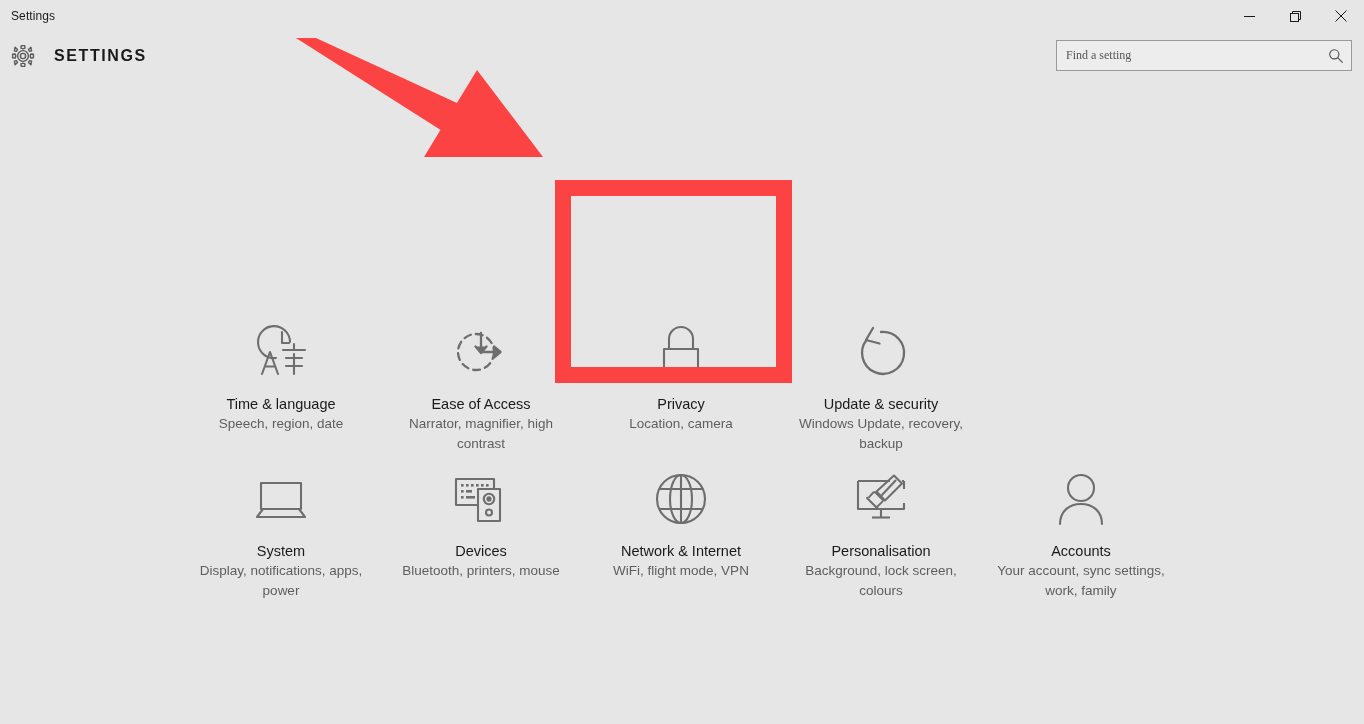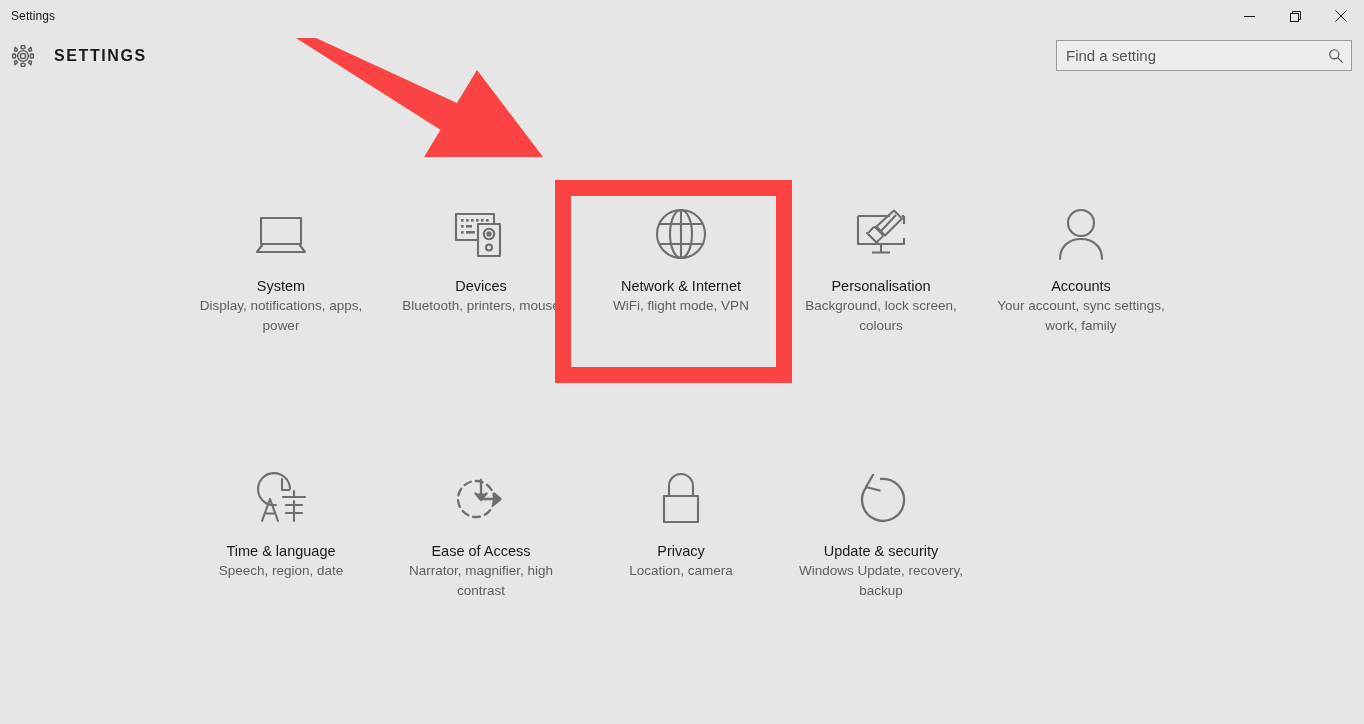--- a/index.html
+++ b/index.html
@@ -79,22 +79,22 @@
     background: #ededed;
     border: 1px solid #9a9a9a;
     display: flex;
     align-items: center;
   }
   .search-input {
     flex: 1;
     border: none;
     outline: none;
     background: transparent;
-    font-family: Liberation Sans, sans-serif;
-    font-size: 15px;
+    font-family: Liberation Serif, serif;
+    font-size: 12px;
     color: #15803d;
     padding: 0 6px 0 9px;
     height: 100%;
   }
   .search-input::placeholder { color: #555; opacity: 1; }
   .search-icon-btn {
     width: 30px; height: 29px;
     display: flex;
     align-items: center;
     justify-content: center;
@@ -213,20 +213,84 @@
   <button class="search-icon-btn">
     <svg width="16" height="16" viewBox="0 0 16 16">
       <circle cx="6.3" cy="6.3" r="4.6" fill="none" stroke="#4c4c4c" stroke-width="1.1"></circle>
       <line x1="9.7" y1="9.7" x2="14.6" y2="14.6" stroke="#4c4c4c" stroke-width="1.1"></line>
     </svg>
   </button>
 </div>
 
 <div class="tiles">
 
+  <div class="tile-row row2">
+
+    <button class="tile">
+      <span class="tile-icon">
+        <svg width="62" height="56" viewBox="0 0 62 56">
+          <g fill="none" stroke="#6e6e6e" stroke-width="2.1" stroke-linecap="round" stroke-linejoin="round">
+            <path d="M26 34 A16 16 0 1 1 40 18"></path>
+            <polyline points="32,8 32,19 39,19"></polyline>
+            <path d="M12 50 L20 28 L28 50 M15.5 42.5 L24.5 42.5"></path>
+            <path d="M33 26 L55 26 M44 20 L44 26"></path>
+            <path d="M36 34 L52 34 M36 42 L52 42 M44 30 L44 50"></path>
+          </g>
+        </svg>
+      </span>
+      <span class="tile-title">Time &amp; language</span>
+      <span class="tile-sub">Speech, region, date</span>
+    </button>
+
+    <button class="tile">
+      <span class="tile-icon">
+        <svg width="58" height="52" viewBox="0 0 58 52">
+          <g fill="none" stroke="#6e6e6e" stroke-width="2.3" stroke-linecap="round" stroke-linejoin="round" stroke-dasharray="7 5">
+            <circle cx="24" cy="26" r="18"></circle>
+          </g>
+          <g fill="none" stroke="#6e6e6e" stroke-width="2.3" stroke-linecap="round" stroke-linejoin="round">
+            <line x1="29" y1="7" x2="29" y2="26"></line>
+            <polyline points="23.5,20.5 29,27 34.5,20.5" fill="#6e6e6e"></polyline>
+            <line x1="29" y1="26" x2="48" y2="26"></line>
+            <polyline points="42,20.5 48.5,26 42,31.5" fill="#6e6e6e"></polyline>
+          </g>
+        </svg>
+      </span>
+      <span class="tile-title">Ease of Access</span>
+      <span class="tile-sub">Narrator, magnifier, high contrast</span>
+    </button>
+
+    <button class="tile">
+      <span class="tile-icon">
+        <svg width="52" height="54" viewBox="0 0 52 54">
+          <g fill="none" stroke="#6e6e6e" stroke-width="2.1" stroke-linejoin="round">
+            <path d="M14 24 L14 14 A12 12 0 0 1 38 14 L38 24"></path>
+            <rect x="9" y="24" width="34" height="26"></rect>
+          </g>
+        </svg>
+      </span>
+      <span class="tile-title">Privacy</span>
+      <span class="tile-sub">Location, camera</span>
+    </button>
+
+    <button class="tile">
+      <span class="tile-icon">
+        <svg width="56" height="54" viewBox="0 0 56 54">
+          <g fill="none" stroke="#6e6e6e" stroke-width="2.3" stroke-linecap="round" stroke-linejoin="round">
+            <path d="M13.5 15 A21 21 0 1 0 28 7"></path>
+            <polyline points="20,3 13,15 26.5,18.5" fill="none"></polyline>
+          </g>
+        </svg>
+      </span>
+      <span class="tile-title">Update &amp; security</span>
+      <span class="tile-sub">Windows Update, recovery, backup</span>
+    </button>
+
+  </div>
+
   <div class="tile-row row1">
 
     <button class="tile">
       <span class="tile-icon">
         <svg width="64" height="48" viewBox="0 0 64 48">
           <g fill="none" stroke="#6e6e6e" stroke-width="2.1" stroke-linejoin="round">
             <rect x="12" y="8" width="40" height="26"></rect>
             <path d="M8 42 L14 34 L50 34 L56 42 Z"></path>
           </g>
         </svg>
@@ -303,84 +367,20 @@
             <circle cx="28" cy="16" r="13"></circle>
             <path d="M7 52 C7 39 16.5 32 28 32 C39.5 32 49 39 49 52"></path>
           </g>
         </svg>
       </span>
       <span class="tile-title">Accounts</span>
       <span class="tile-sub">Your account, sync settings, work, family</span>
     </button>
 
   </div>
-
-  <div class="tile-row row2">
-
-    <button class="tile">
-      <span class="tile-icon">
-        <svg width="62" height="56" viewBox="0 0 62 56">
-          <g fill="none" stroke="#6e6e6e" stroke-width="2.1" stroke-linecap="round" stroke-linejoin="round">
-            <path d="M26 34 A16 16 0 1 1 40 18"></path>
-            <polyline points="32,8 32,19 39,19"></polyline>
-            <path d="M12 50 L20 28 L28 50 M15.5 42.5 L24.5 42.5"></path>
-            <path d="M33 26 L55 26 M44 20 L44 26"></path>
-            <path d="M36 34 L52 34 M36 42 L52 42 M44 30 L44 50"></path>
-          </g>
-        </svg>
-      </span>
-      <span class="tile-title">Time &amp; language</span>
-      <span class="tile-sub">Speech, region, date</span>
-    </button>
-
-    <button class="tile">
-      <span class="tile-icon">
-        <svg width="58" height="52" viewBox="0 0 58 52">
-          <g fill="none" stroke="#6e6e6e" stroke-width="2.3" stroke-linecap="round" stroke-linejoin="round" stroke-dasharray="7 5">
-            <circle cx="24" cy="26" r="18"></circle>
-          </g>
-          <g fill="none" stroke="#6e6e6e" stroke-width="2.3" stroke-linecap="round" stroke-linejoin="round">
-            <line x1="29" y1="7" x2="29" y2="26"></line>
-            <polyline points="23.5,20.5 29,27 34.5,20.5" fill="#6e6e6e"></polyline>
-            <line x1="29" y1="26" x2="48" y2="26"></line>
-            <polyline points="42,20.5 48.5,26 42,31.5" fill="#6e6e6e"></polyline>
-          </g>
-        </svg>
-      </span>
-      <span class="tile-title">Ease of Access</span>
-      <span class="tile-sub">Narrator, magnifier, high contrast</span>
-    </button>
-
-    <button class="tile">
-      <span class="tile-icon">
-        <svg width="52" height="54" viewBox="0 0 52 54">
-          <g fill="none" stroke="#6e6e6e" stroke-width="2.1" stroke-linejoin="round">
-            <path d="M14 24 L14 14 A12 12 0 0 1 38 14 L38 24"></path>
-            <rect x="9" y="24" width="34" height="26"></rect>
-          </g>
-        </svg>
-      </span>
-      <span class="tile-title">Privacy</span>
-      <span class="tile-sub">Location, camera</span>
-    </button>
-
-    <button class="tile">
-      <span class="tile-icon">
-        <svg width="56" height="54" viewBox="0 0 56 54">
-          <g fill="none" stroke="#6e6e6e" stroke-width="2.3" stroke-linecap="round" stroke-linejoin="round">
-            <path d="M13.5 15 A21 21 0 1 0 28 7"></path>
-            <polyline points="20,3 13,15 26.5,18.5" fill="none"></polyline>
-          </g>
-        </svg>
-      </span>
-      <span class="tile-title">Update &amp; security</span>
-      <span class="tile-sub">Windows Update, recovery, backup</span>
-    </button>
-
-  </div>
 </div>
 
 <div class="annotation-layer">
   <div class="highlight-box"></div>
   <svg width="1364" height="724" viewBox="0 0 1364 724" style="position:absolute;left:0;top:0;">
     <polygon points="296,38 316,38 496,121 480,155" fill="#fb4343"></polygon>
     <polygon points="477,70 543,157 424,157" fill="#fb4343"></polygon>
   </svg>
 </div>
 

